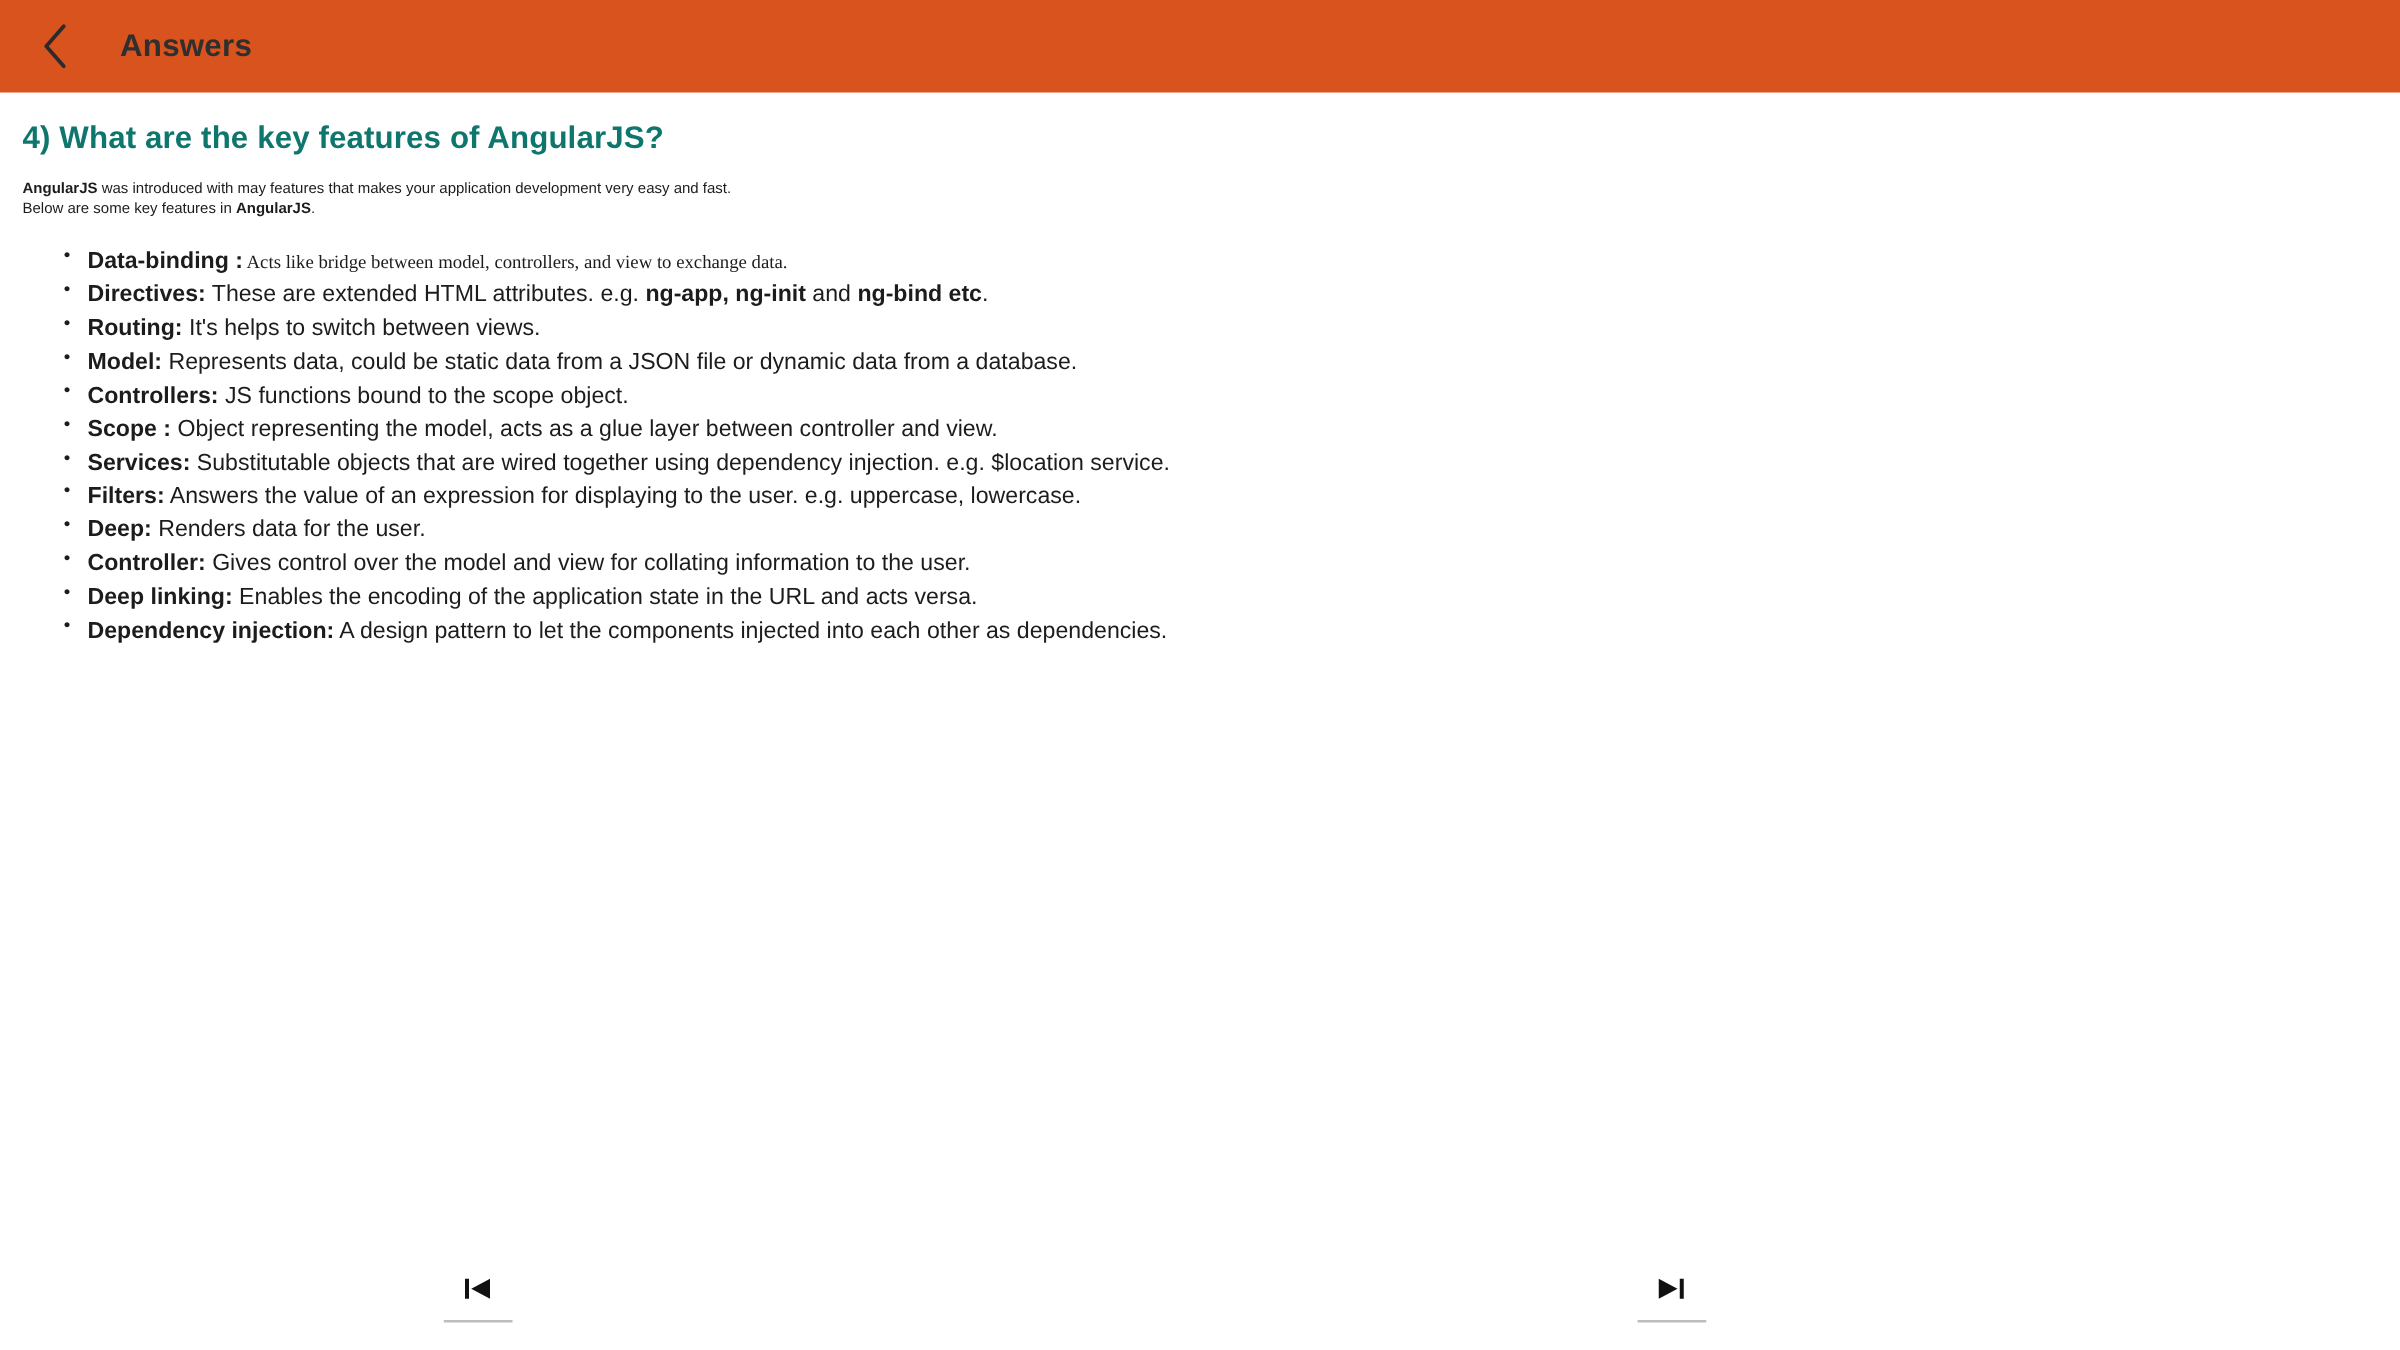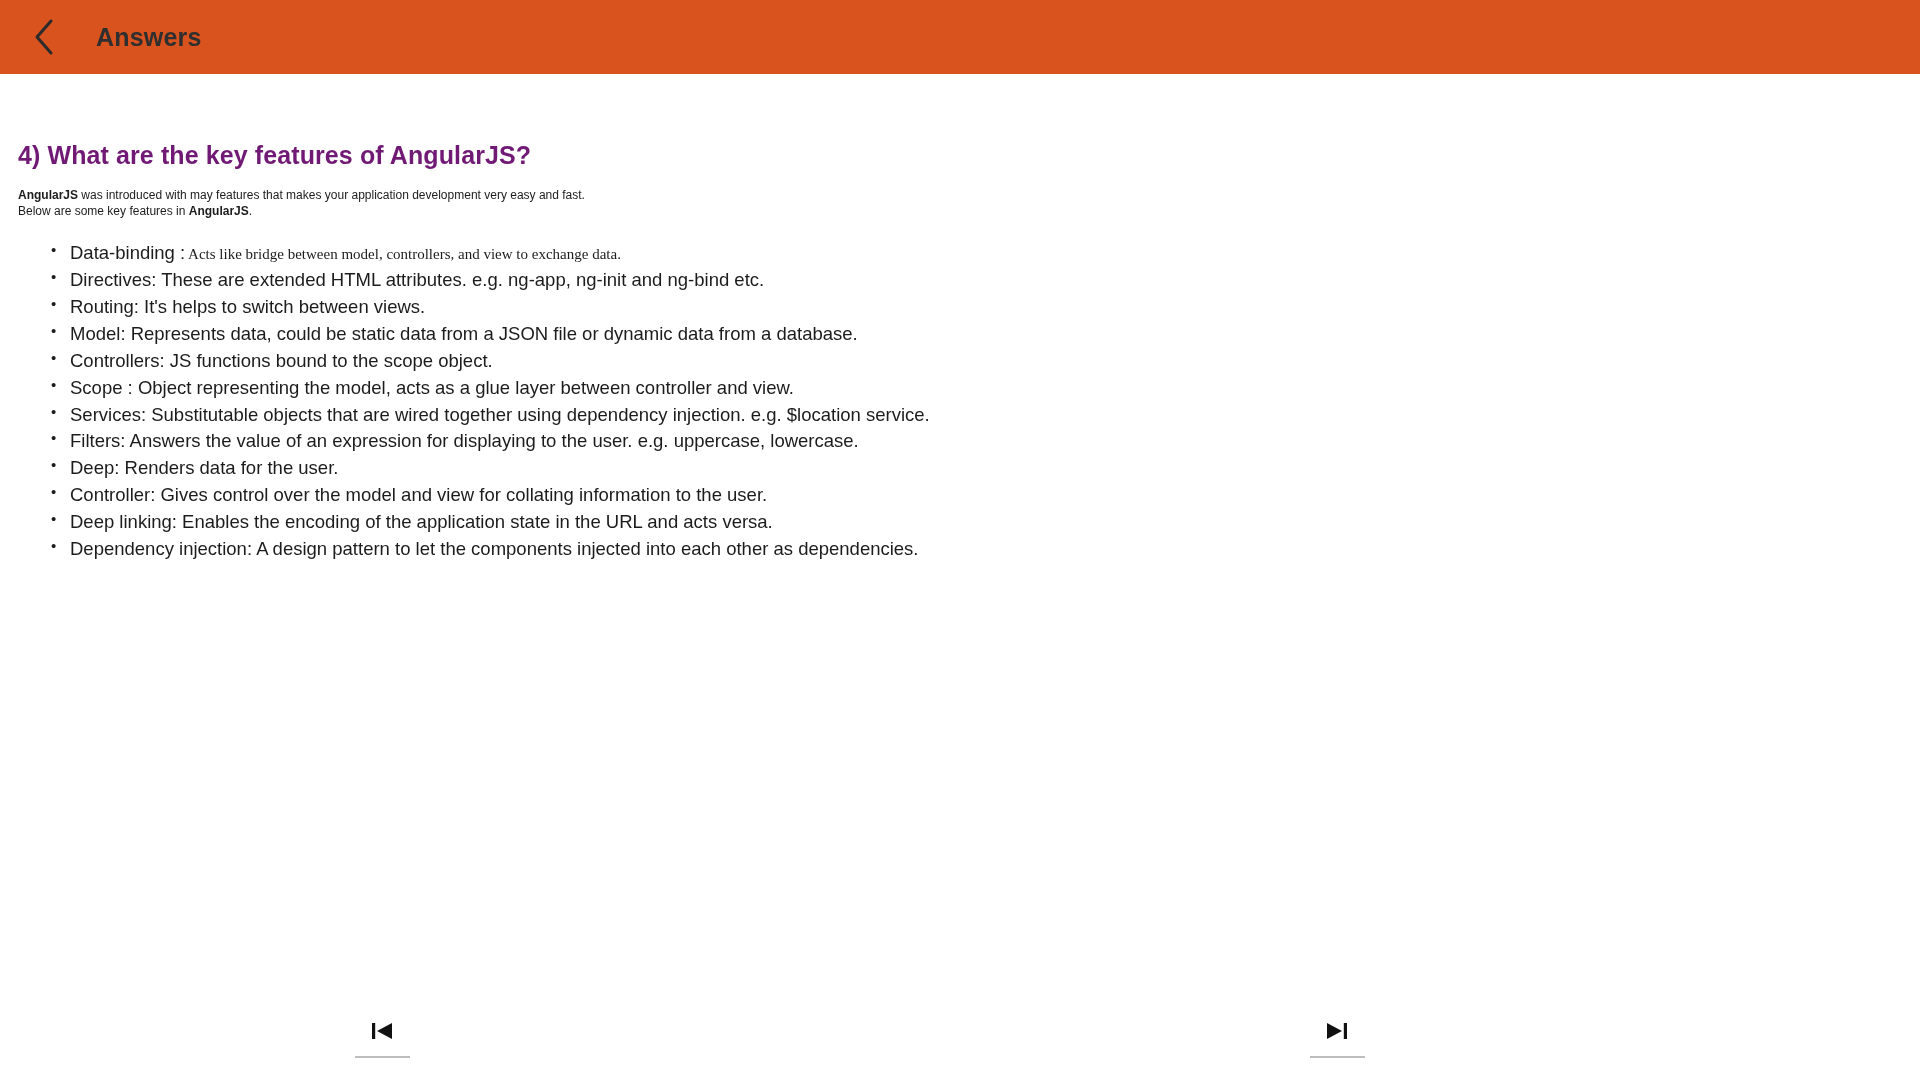--- a/index.html
+++ b/index.html
@@ -13,21 +13,20 @@
     overflow: hidden;
   }
 
   #app {
     width: 1920px;
     height: 1080px;
     position: relative;
     background: #ffffff;
     display: flex;
     flex-direction: column;
-    gap: 45px;
   }
 
   
   .appbar {
     height: 74px;
     background: #d9531e;
     display: flex;
     align-items: center;
     padding-left: 22px;
     flex: 0 0 auto;
@@ -54,21 +53,21 @@
   .content {
     flex: 1 1 auto;
     position: relative;
     padding: 22px 26px 0 18px;
     overflow: hidden;
   }
 
   .q-title {
     font-size: 25px;
     font-weight: bold;
-    color: #701a75;
+    color: #0f766e;
     margin: 0 0 18px 0;
     letter-spacing: 0.1px;
   }
 
   .intro {
     font-size: 12px;
     color: #1c1c1c;
     line-height: 1.33;
     margin: 0 0 22px 0;
   }
@@ -87,21 +86,21 @@
     padding: 0 0 4.2px 0;
   }
   ul.features li::before {
     content: "\2022";
     position: absolute;
     left: -19px;
     top: -1px;
     font-size: 15px;
     color: #1c1c1c;
   }
-  ul.features li b { font-weight: normal; }
+  ul.features li b { font-weight: bold; }
   .serif { font-family: "Liberation Serif", serif; font-size: 15px; }
 
   
   .bottom-nav {
     position: absolute;
     left: 0;
     right: 0;
     bottom: 0;
     height: 96px;
     display: flex;

